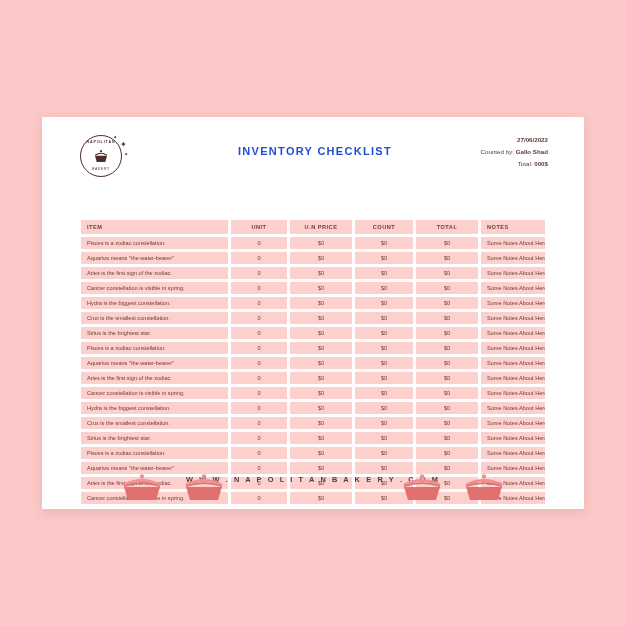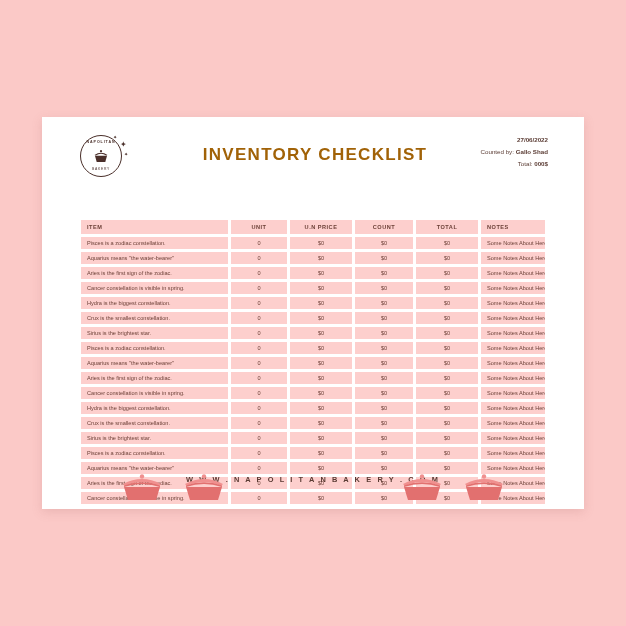--- a/index.html
+++ b/index.html
@@ -81,23 +81,23 @@
   .sp1 { left: 40px; top: 6px; font-size: 8px; }
   .sp2 { left: 33px; top: 0px; font-size: 5px; }
   .sp3 { left: 44px; top: 17px; font-size: 5px; }
 
   .doc-title {
     position: absolute;
     left: 4px;
     right: 0;
     top: 28px;
     text-align: center;
-    font-size: 17px;
+    font-size: 11px;
     letter-spacing: 1.3px;
-    color: #a16207;
+    color: #1d4ed8;
     font-weight: bold;
   }
   .meta {
     position: absolute;
     right: 36px;
     top: 17px;
     text-align: right;
     color: #5a3b33;
     font-size: 6.2px;
     line-height: 1.9;

